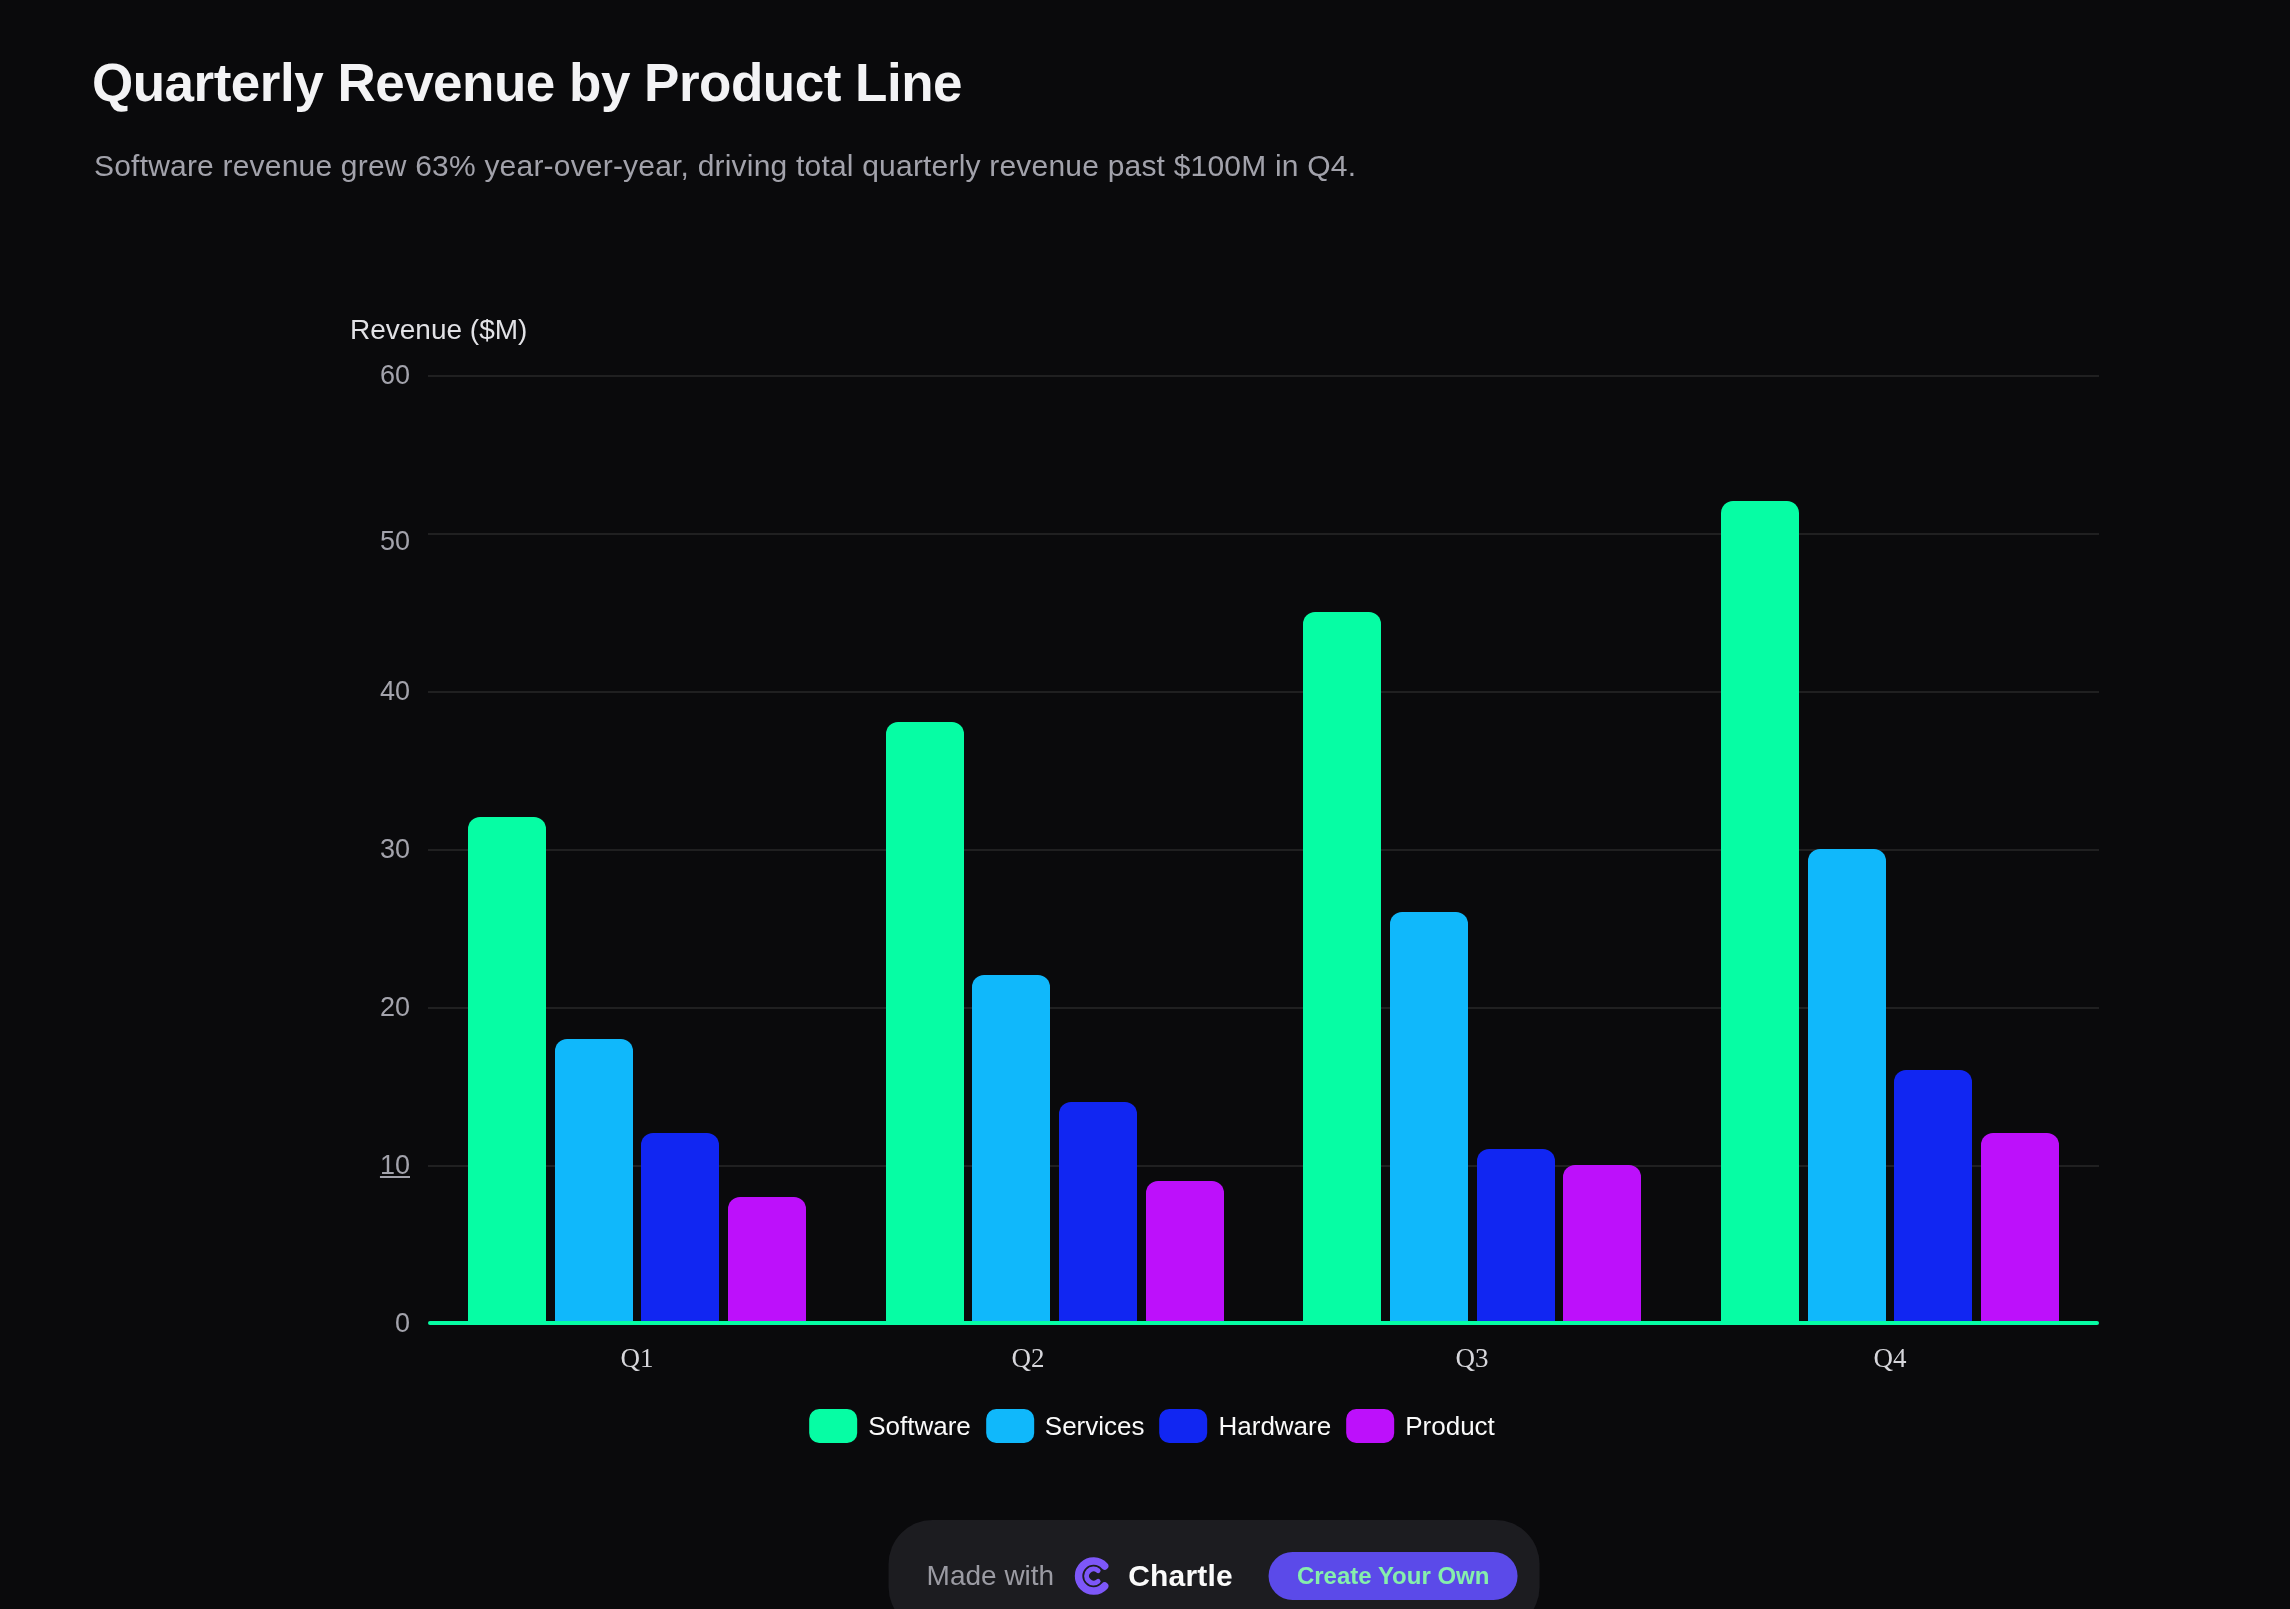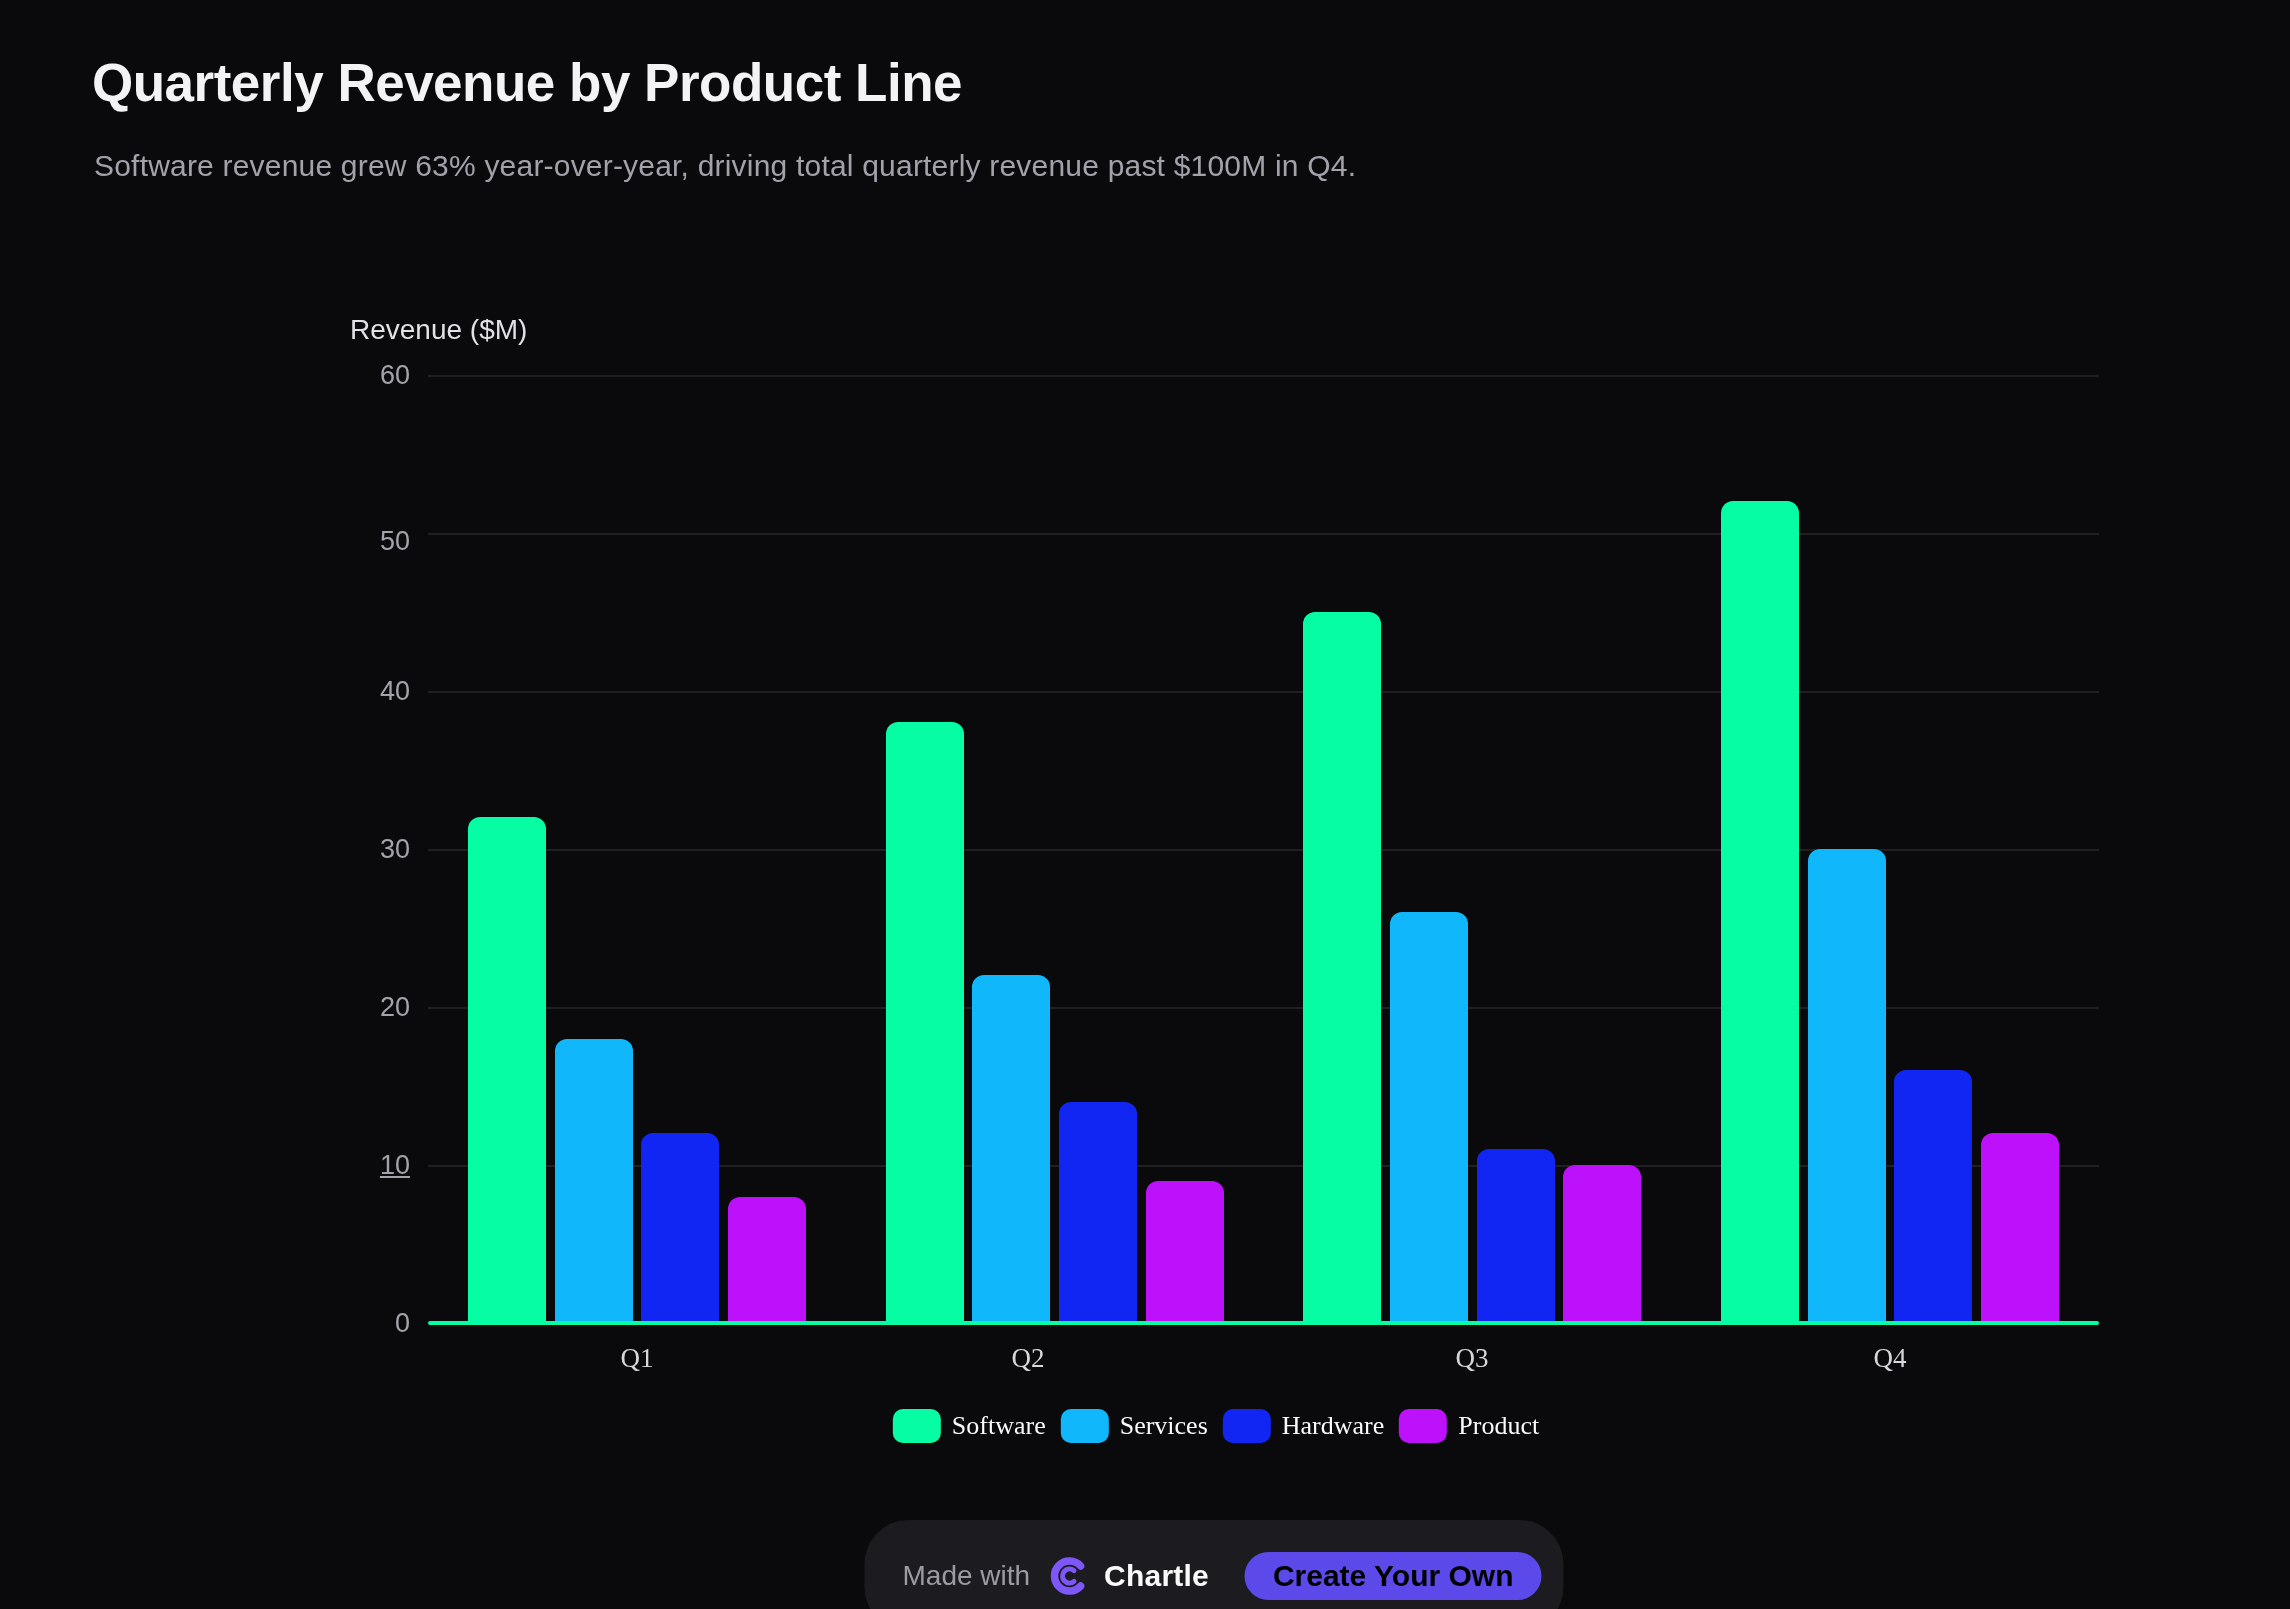--- a/index.html
+++ b/index.html
@@ -47,40 +47,40 @@
     font-size:27px;color:#a3a3ac;line-height:34px;
   }
   #xlabels{
     position:absolute;left:428px;top:1341px;width:1671px;height:40px;font-family:Liberation Serif, serif;
   }
   .xlabel{
     position:absolute;transform:translateX(-50%);
     font-size:27px;color:#d6d6db;line-height:34px;white-space:nowrap;
   }
   #legend{
-    position:absolute;left:1216px;top:1409px;transform:translateX(-50%);
-    display:flex;align-items:flex-end;gap:15px;white-space:nowrap;font-family:Liberation Serif, serif;
+    position:absolute;left:1152px;top:1409px;transform:translateX(-50%);
+    display:flex;align-items:flex-end;gap:15px;white-space:nowrap;
   }
   .legend-item{display:flex;align-items:center;gap:11px;cursor:pointer;}
   .legend-swatch{width:48px;height:34px;border-radius:10px;flex:0 0 auto;}
   .legend-label{font-size:26px;color:#fafafa;}
   .footer-pill{
     position:absolute;left:1214px;top:1520px;transform:translateX(-50%);
     height:111px;display:flex;align-items:center;
     background:#1c1c20;border-radius:44px;
     padding:0 22px 0 38px;box-sizing:border-box;white-space:nowrap;
   }
   .made-with{font-size:28px;color:#9b9ba3;}
   .brand-logo{width:46px;height:46px;margin:0 12px 0 16px;flex:0 0 auto;}
   .brand-name{font-size:30px;font-weight:700;color:#fafafa;letter-spacing:0.2px;}
   .cta-button{
     margin-left:36px;height:48px;line-height:48px;
     border:none;border-radius:24px;padding:0 28px;
     font-family:"Liberation Sans", sans-serif;
-    font-size:30px;font-weight:700;color:#000000;cursor:pointer;
+    font-size:24px;font-weight:700;color:#86efac;cursor:pointer;
   }
 </style>
 </head>
 <body style="background: rgb(10, 10, 12);">
 
 <h1 class="title">Quarterly Revenue by Product Line</h1>
 <p class="subtitle">Software revenue grew 63% year-over-year, driving total quarterly revenue past $100M in Q4.</p>
 
 <div class="y-axis-title">Revenue ($M)</div>
 

